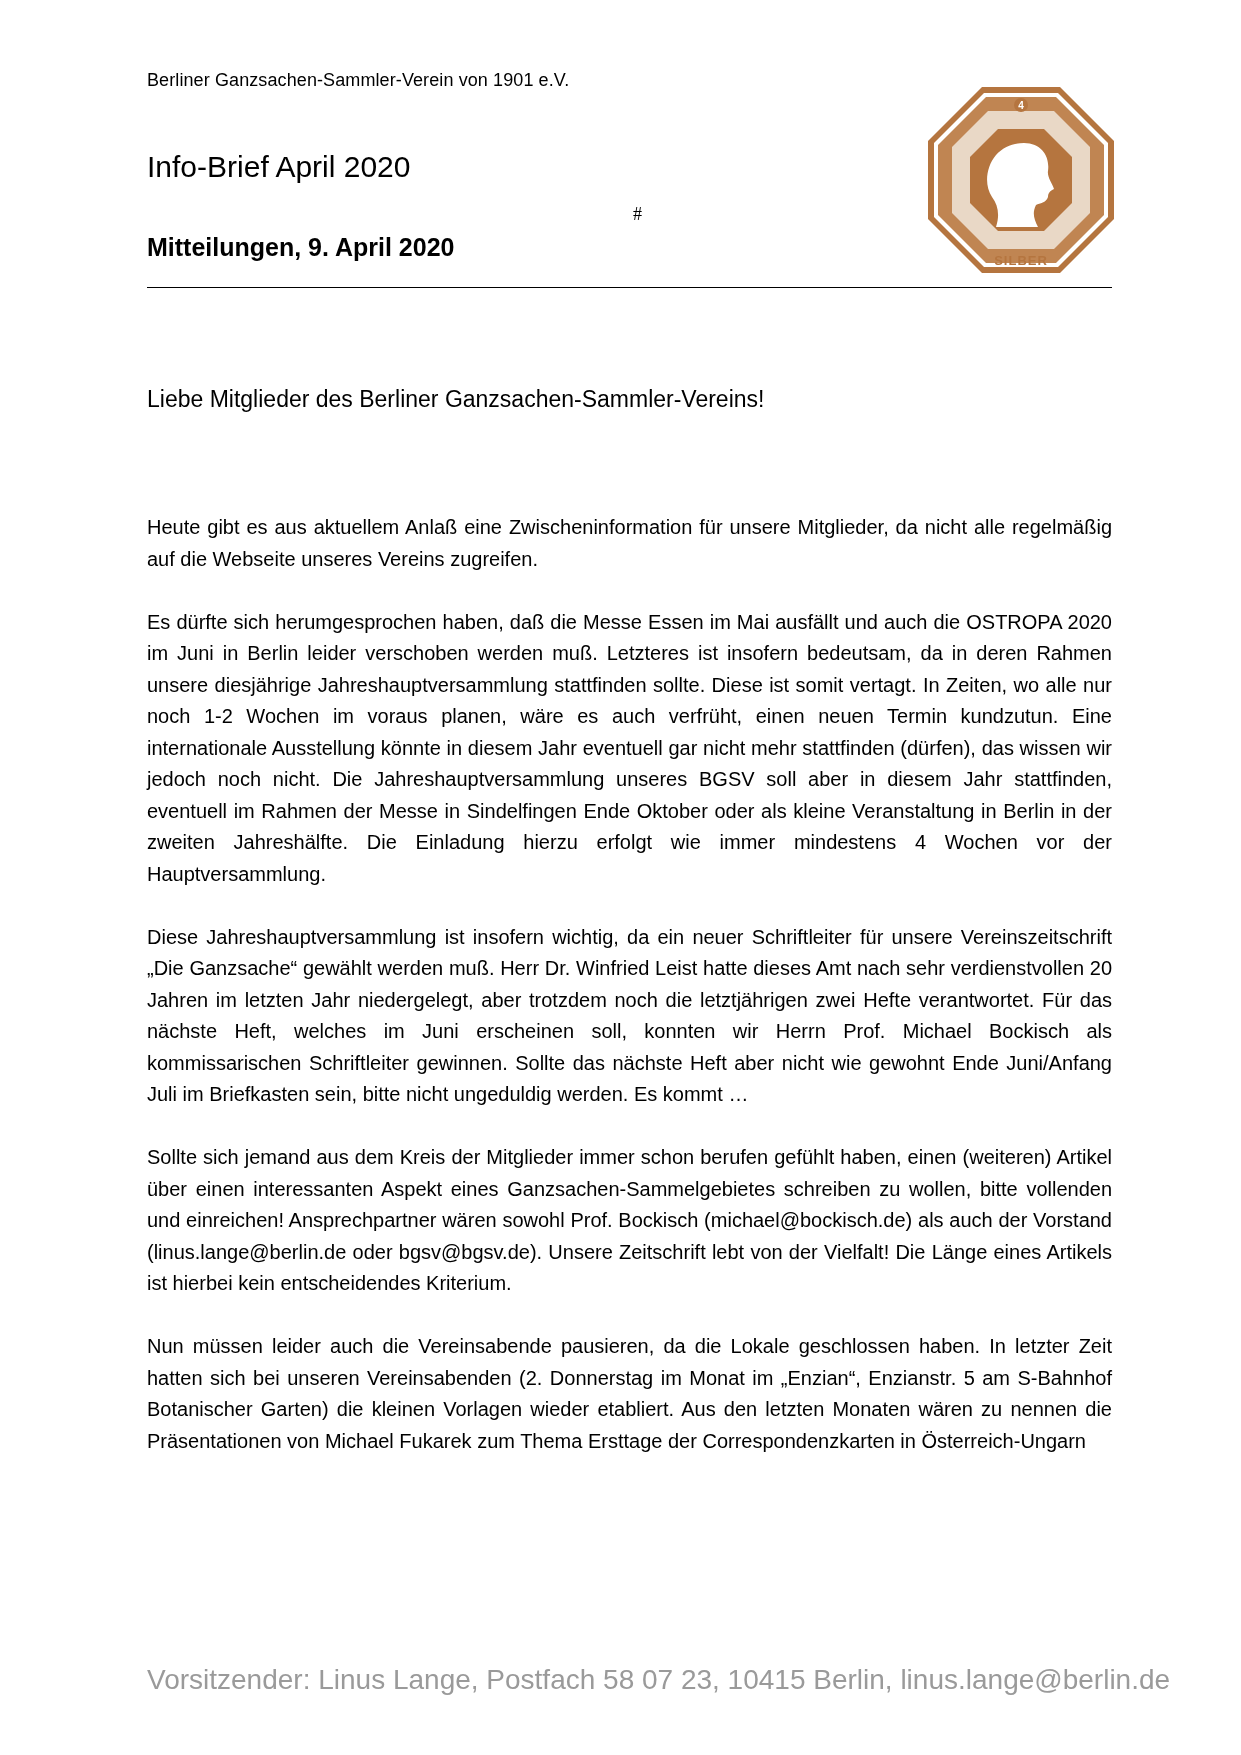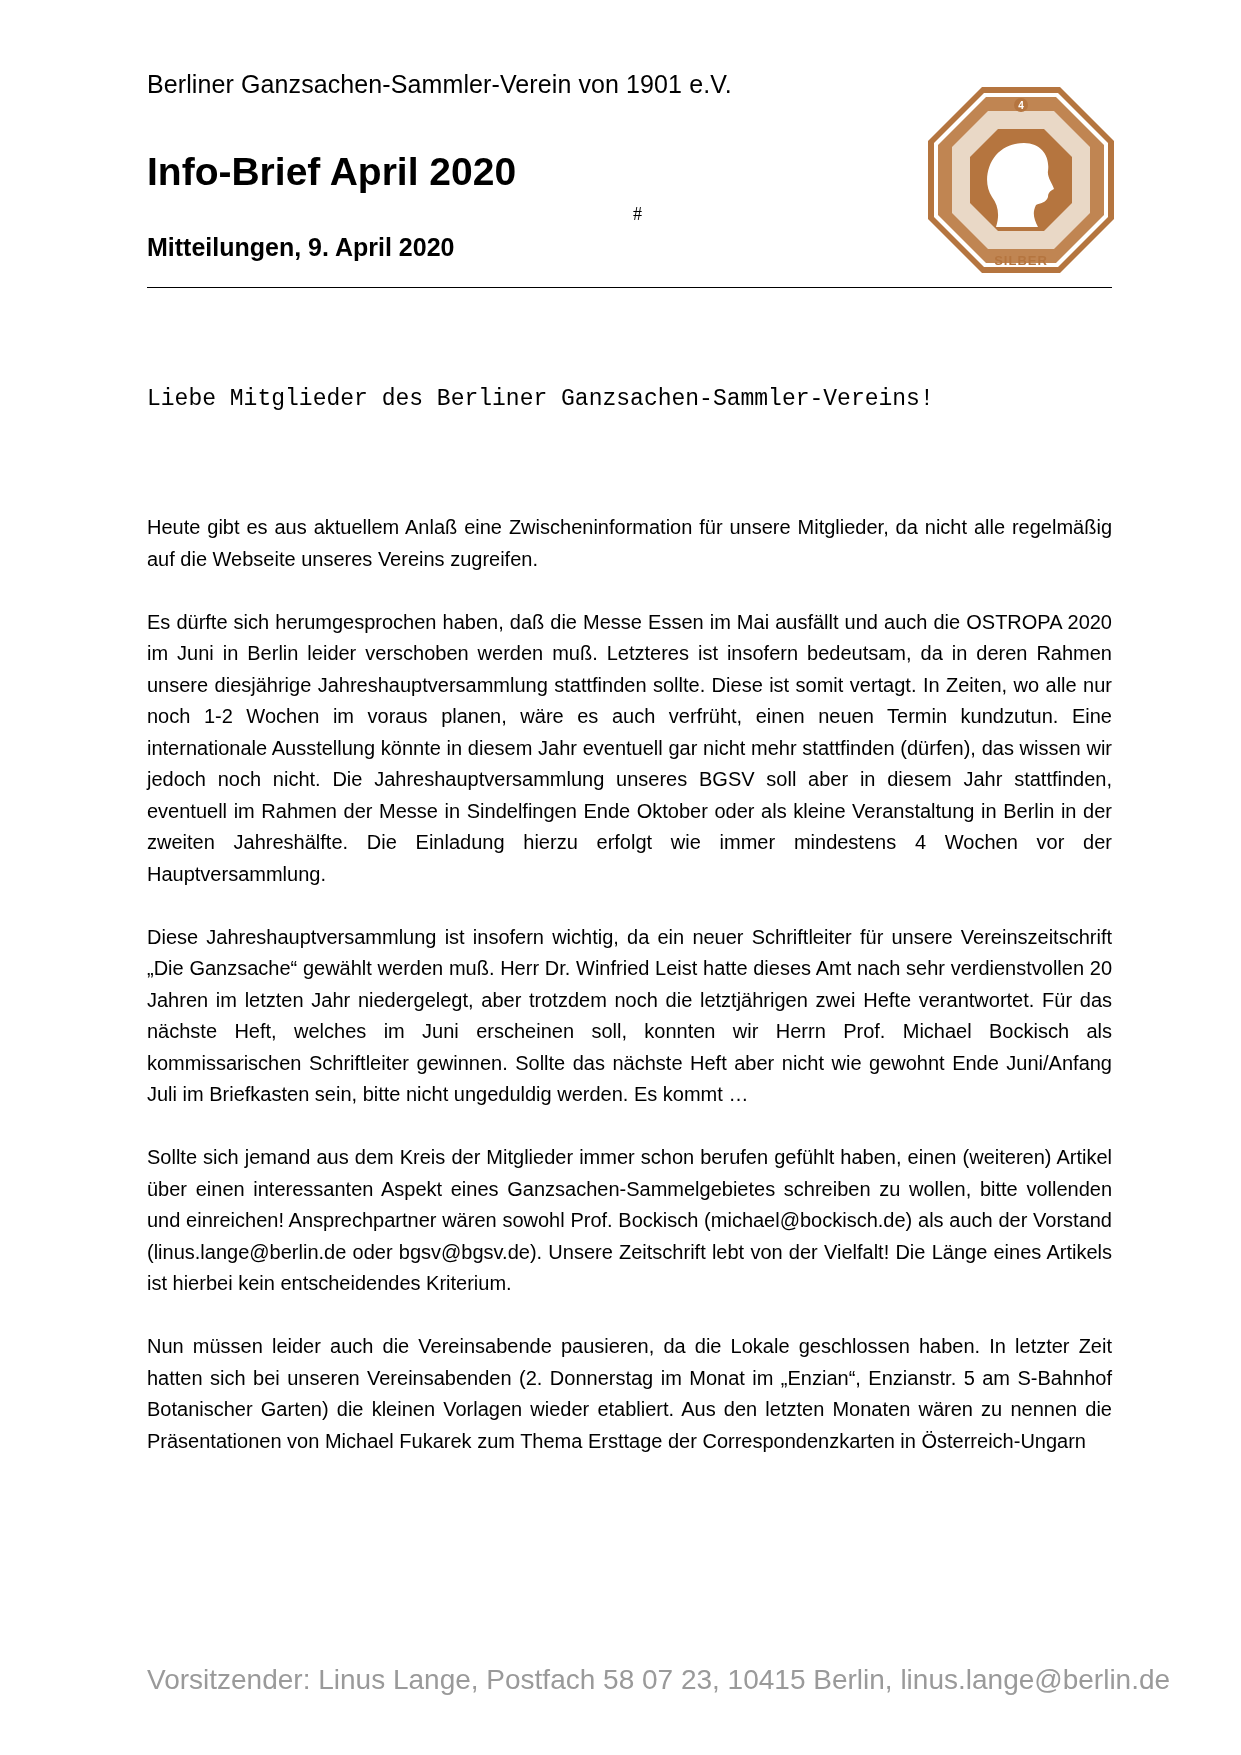--- a/index.html
+++ b/index.html
@@ -1,24 +1,24 @@
 <!DOCTYPE html>
 <html><head>
 <meta charset="utf-8">
 <style>
   html, body { margin:0; padding:0; background:#fff; }
   body { width:1241px; height:1755px; position:relative; overflow:hidden;
          font-family:"Liberation Sans", sans-serif; color:#000; }
-  .org { position:absolute; left:147px; top:70px; font-size:25px; letter-spacing:0.1px; }
-  .title { position:absolute; left:147px; top:150px; font-size:39px; font-weight:bold; }
+  .org { position:absolute; left:147px; top:70px; font-size:18px; letter-spacing:0.1px; }
+  .title { position:absolute; left:147px; top:150px; font-size:30px; font-weight:normal; }
   .hash { position:absolute; left:633px; top:204px; font-size:18px; font-family:"Liberation Serif", serif; }
   .subtitle { position:absolute; left:147px; top:233px; font-size:25px;font-weight:bold; }
   .sep { position:absolute; left:147px; top:287px; width:965px; border-top:1px solid #000; }
   .stamp { position:absolute; left:926px; top:85px; width:190px; height:190px; }
-  .greeting { position:absolute; left:147px; top:386px; font-size:23px;font-family:Liberation Mono, monospace; }
+  .greeting { position:absolute; left:147px; top:386px; font-size:23px; }
   .body { position:absolute; left:147px; top:512px; width:965px; font-size:20px; line-height:31.5px; }
   .body p { margin:0 0 31.5px 0; text-align:justify; }
   .footer { position:absolute; left:147px; top:1664px; font-size:28px; color:#9a9a9a; }
 </style>
 </head>
 <body>
 
 <div class="org">Berliner Ganzsachen-Sammler-Verein von 1901 e.V.</div>
 <div class="title">Info-Brief April 2020</div>
 <div class="hash">#</div>

